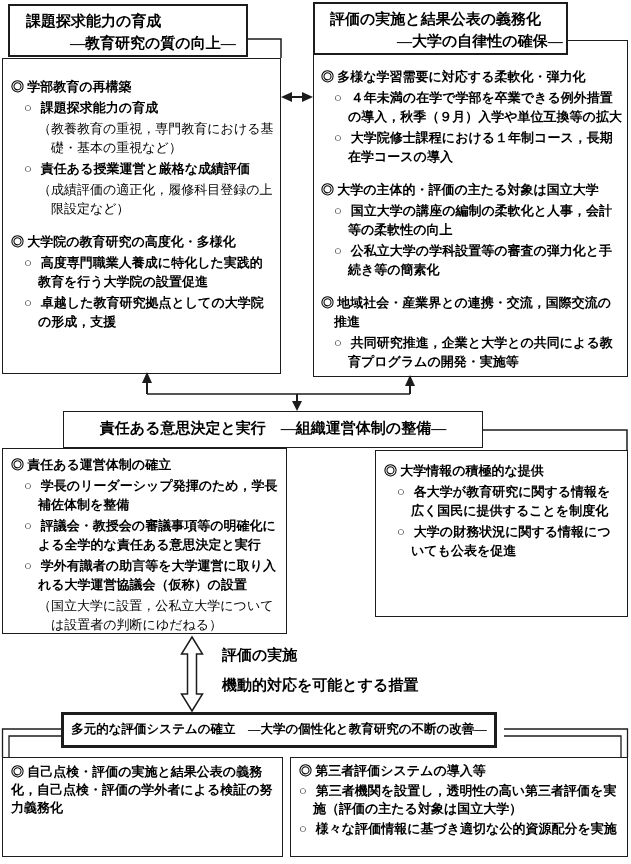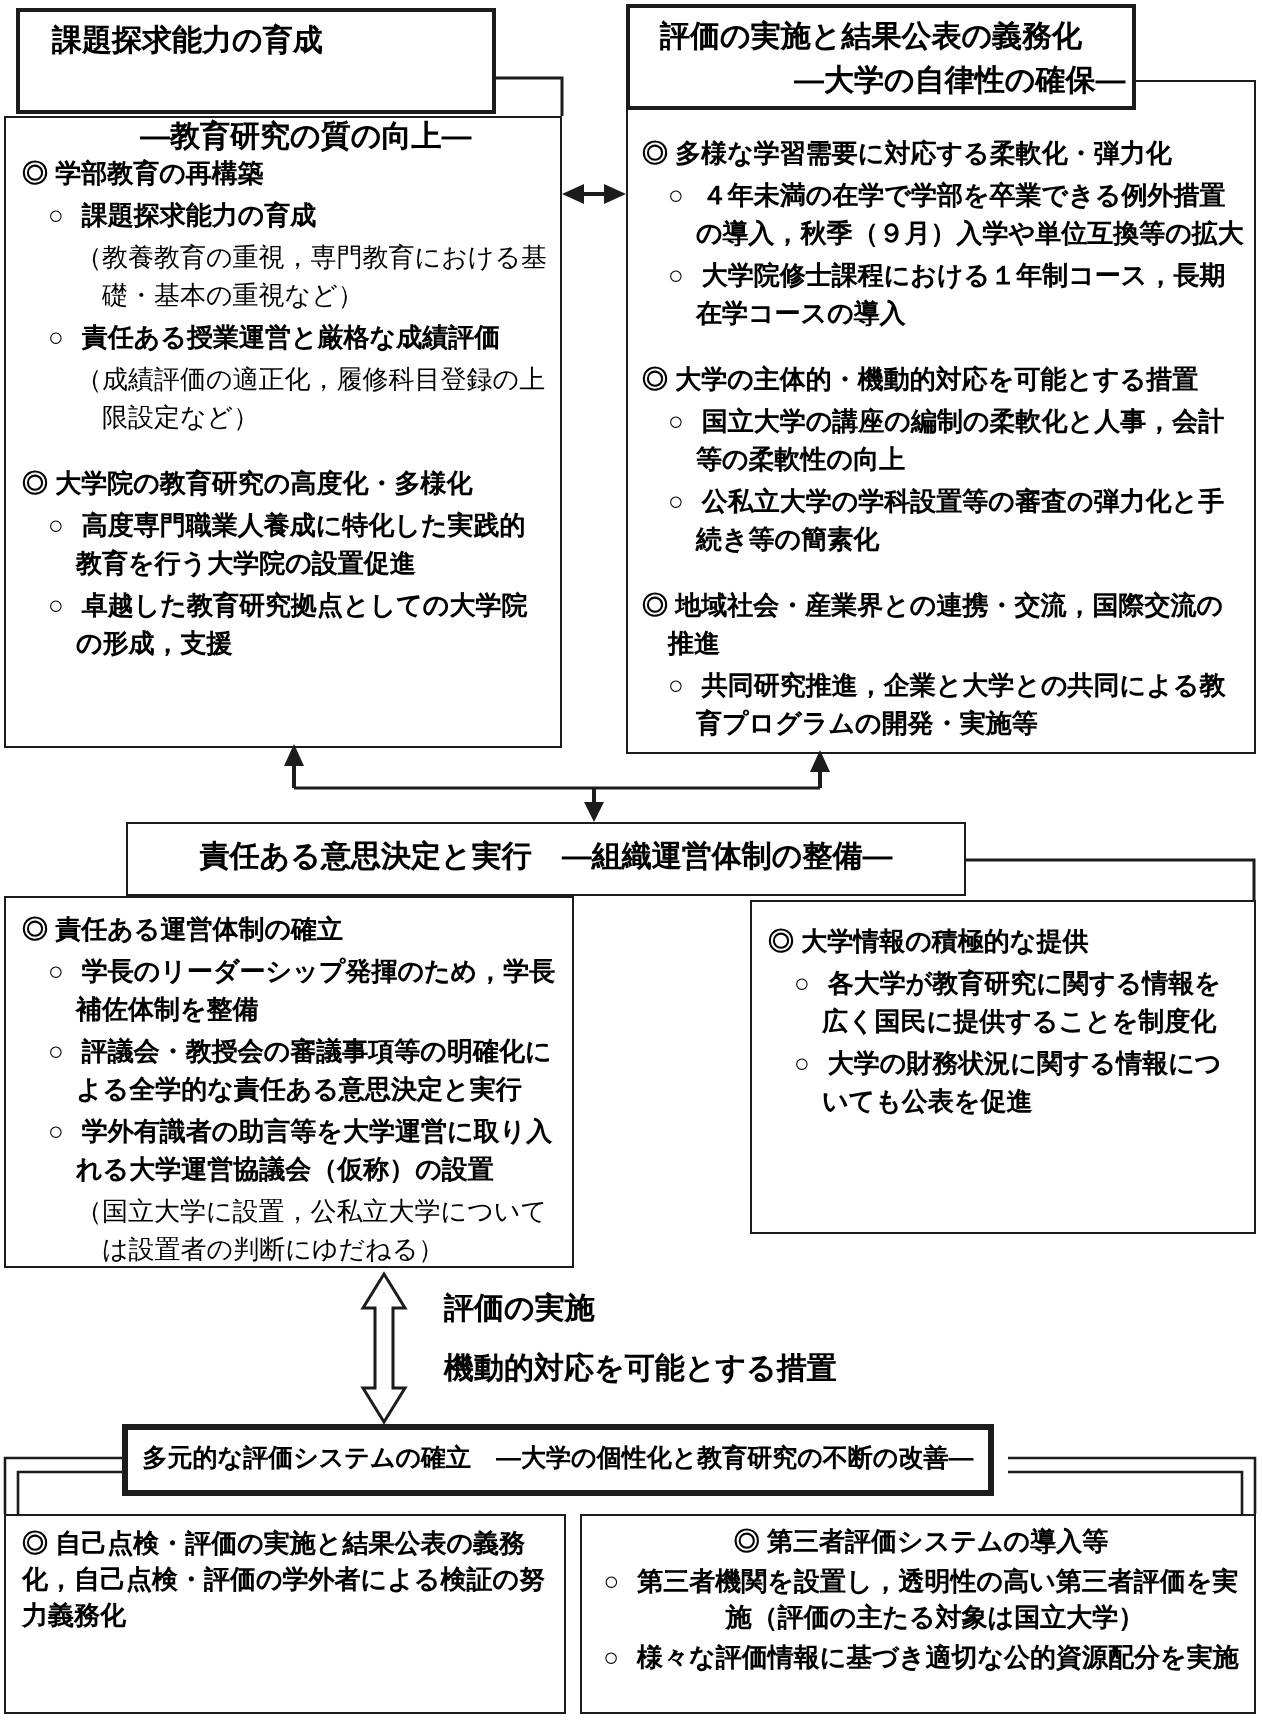--- a/index.html
+++ b/index.html
@@ -1,46 +1,46 @@
 <!DOCTYPE html>
 <html><head>
 <meta charset="utf-8">
 <style>
   html,body{margin:0;padding:0;background:#fff;}
   .canvas{
     position:relative;width:631px;height:864px;background:#ffffff;
-    font-family:Liberation Sans, sans-serif;color:#000;
+    font-family:Liberation Serif, serif;color:#000;
     overflow:hidden;
   }
   .box{position:absolute;box-sizing:border-box;background:#fff;border:1.5px solid #1c1c1c;}
   .titlebox{z-index:10;border-width:2px;font-weight:700;font-size:15px;line-height:22px;padding-top:4px;}
   .contentbox{z-index:1;font-size:13px;line-height:19px;padding-left:8px;padding-right:5px;}
   .row{margin-bottom:2px;}
   .row-section{font-weight:700;padding-left:13px;text-indent:-13px;}
   .row-item{font-weight:600;margin-left:13px;padding-left:14px;text-indent:-14px;}
   .row-item .mk{margin-right:9px;}
   .row-note{font-weight:400;margin-left:27px;padding-left:13px;text-indent:-13px;}
   .row-gap{height:10px;}
   .flat .row-section{padding-left:0;text-indent:0;}
   .flush .row-item{margin-left:0;}
 
   #t1{left:8px;top:4px;width:240px;height:53px;}
   #t1 .l1{padding-left:16px;}
-  #t1 .l2{padding-left:60px;margin-top:26px;}
+  #t1 .l2{padding-left:60px;}
   #t2{left:313px;top:2px;width:255px;height:53px;}
   #t2 .l1{padding-left:15px;}
   #t2 .l2{padding-left:82px;}
   #b1{left:2px;top:58px;width:279px;height:316px;padding-top:18px;}
   #b2{left:313px;top:40px;width:315px;height:337px;padding-top:26px;padding-left:7px;}
   #tm{left:63px;top:411px;width:420px;height:37px;border-width:1.5px;text-align:center;line-height:33px;padding-top:0;}
   #b3{left:2px;top:448px;width:285px;height:186px;padding-top:6px;}
   #b4{left:375px;top:450px;width:253px;height:167px;padding-top:10px;}
   #tb{left:61px;top:712px;width:436px;height:36px;border-width:3px;text-align:center;font-size:12.5px;line-height:29px;padding-top:0;}
   #b5{left:2px;top:757px;width:281px;height:100px;padding-top:5px;line-height:18px;}
-  #b6{left:290px;top:757px;width:338px;height:100px;padding-top:4px;line-height:18px;text-align:center;}
+  #b6{left:290px;top:757px;width:338px;height:100px;padding-top:4px;line-height:18px;}
 
   .evallabel{position:absolute;z-index:6;font-size:15px;font-weight:600;line-height:20px;}
   #eval1{left:222px;top:645px;}
   #eval2{left:222px;top:675px;}
 
   #overlay{position:absolute;left:0;top:0;z-index:5;pointer-events:none;}
 </style>
 </head>
 <body>
 
@@ -65,21 +65,21 @@
       <div class="row row-gap"></div>
       <div class="row row-section"><span class="mk">◎</span> <span>大学院の教育研究の高度化・多様化</span></div>
       <div class="row row-item"><span class="mk">○</span><span>高度専門職業人養成に特化した実践的教育を行う大学院の設置促進</span></div>
       <div class="row row-item"><span class="mk">○</span><span>卓越した教育研究拠点としての大学院の形成，支援</span></div>
     </div>
   <div class="box contentbox" id="b2">
       <div class="row row-section"><span class="mk">◎</span> <span>多様な学習需要に対応する柔軟化・弾力化</span></div>
       <div class="row row-item"><span class="mk">○</span><span>４年未満の在学で学部を卒業できる例外措置の導入，秋季（９月）入学や単位互換等の拡大</span></div>
       <div class="row row-item"><span class="mk">○</span><span>大学院修士課程における１年制コース，長期在学コースの導入</span></div>
       <div class="row row-gap"></div>
-      <div class="row row-section"><span class="mk">◎</span> <span>大学の主体的・機動的対応を可能とする措置</span></div>
+      <div class="row row-section"><span class="mk">◎</span> <span>大学の主体的・評価の主たる対象は国立大学</span></div>
       <div class="row row-item"><span class="mk">○</span><span>国立大学の講座の編制の柔軟化と人事，会計等の柔軟性の向上</span></div>
       <div class="row row-item"><span class="mk">○</span><span>公私立大学の学科設置等の審査の弾力化と手続き等の簡素化</span></div>
       <div class="row row-gap"></div>
       <div class="row row-section"><span class="mk">◎</span> <span>地域社会・産業界との連携・交流，国際交流の推進</span></div>
       <div class="row row-item"><span class="mk">○</span><span>共同研究推進，企業と大学との共同による教育プログラムの開発・実施等</span></div>
     </div>
 
   <div class="box titlebox" id="tm">
     <span>責任ある意思決定と実行　―組織運営体制の整備―</span>
   </div>

